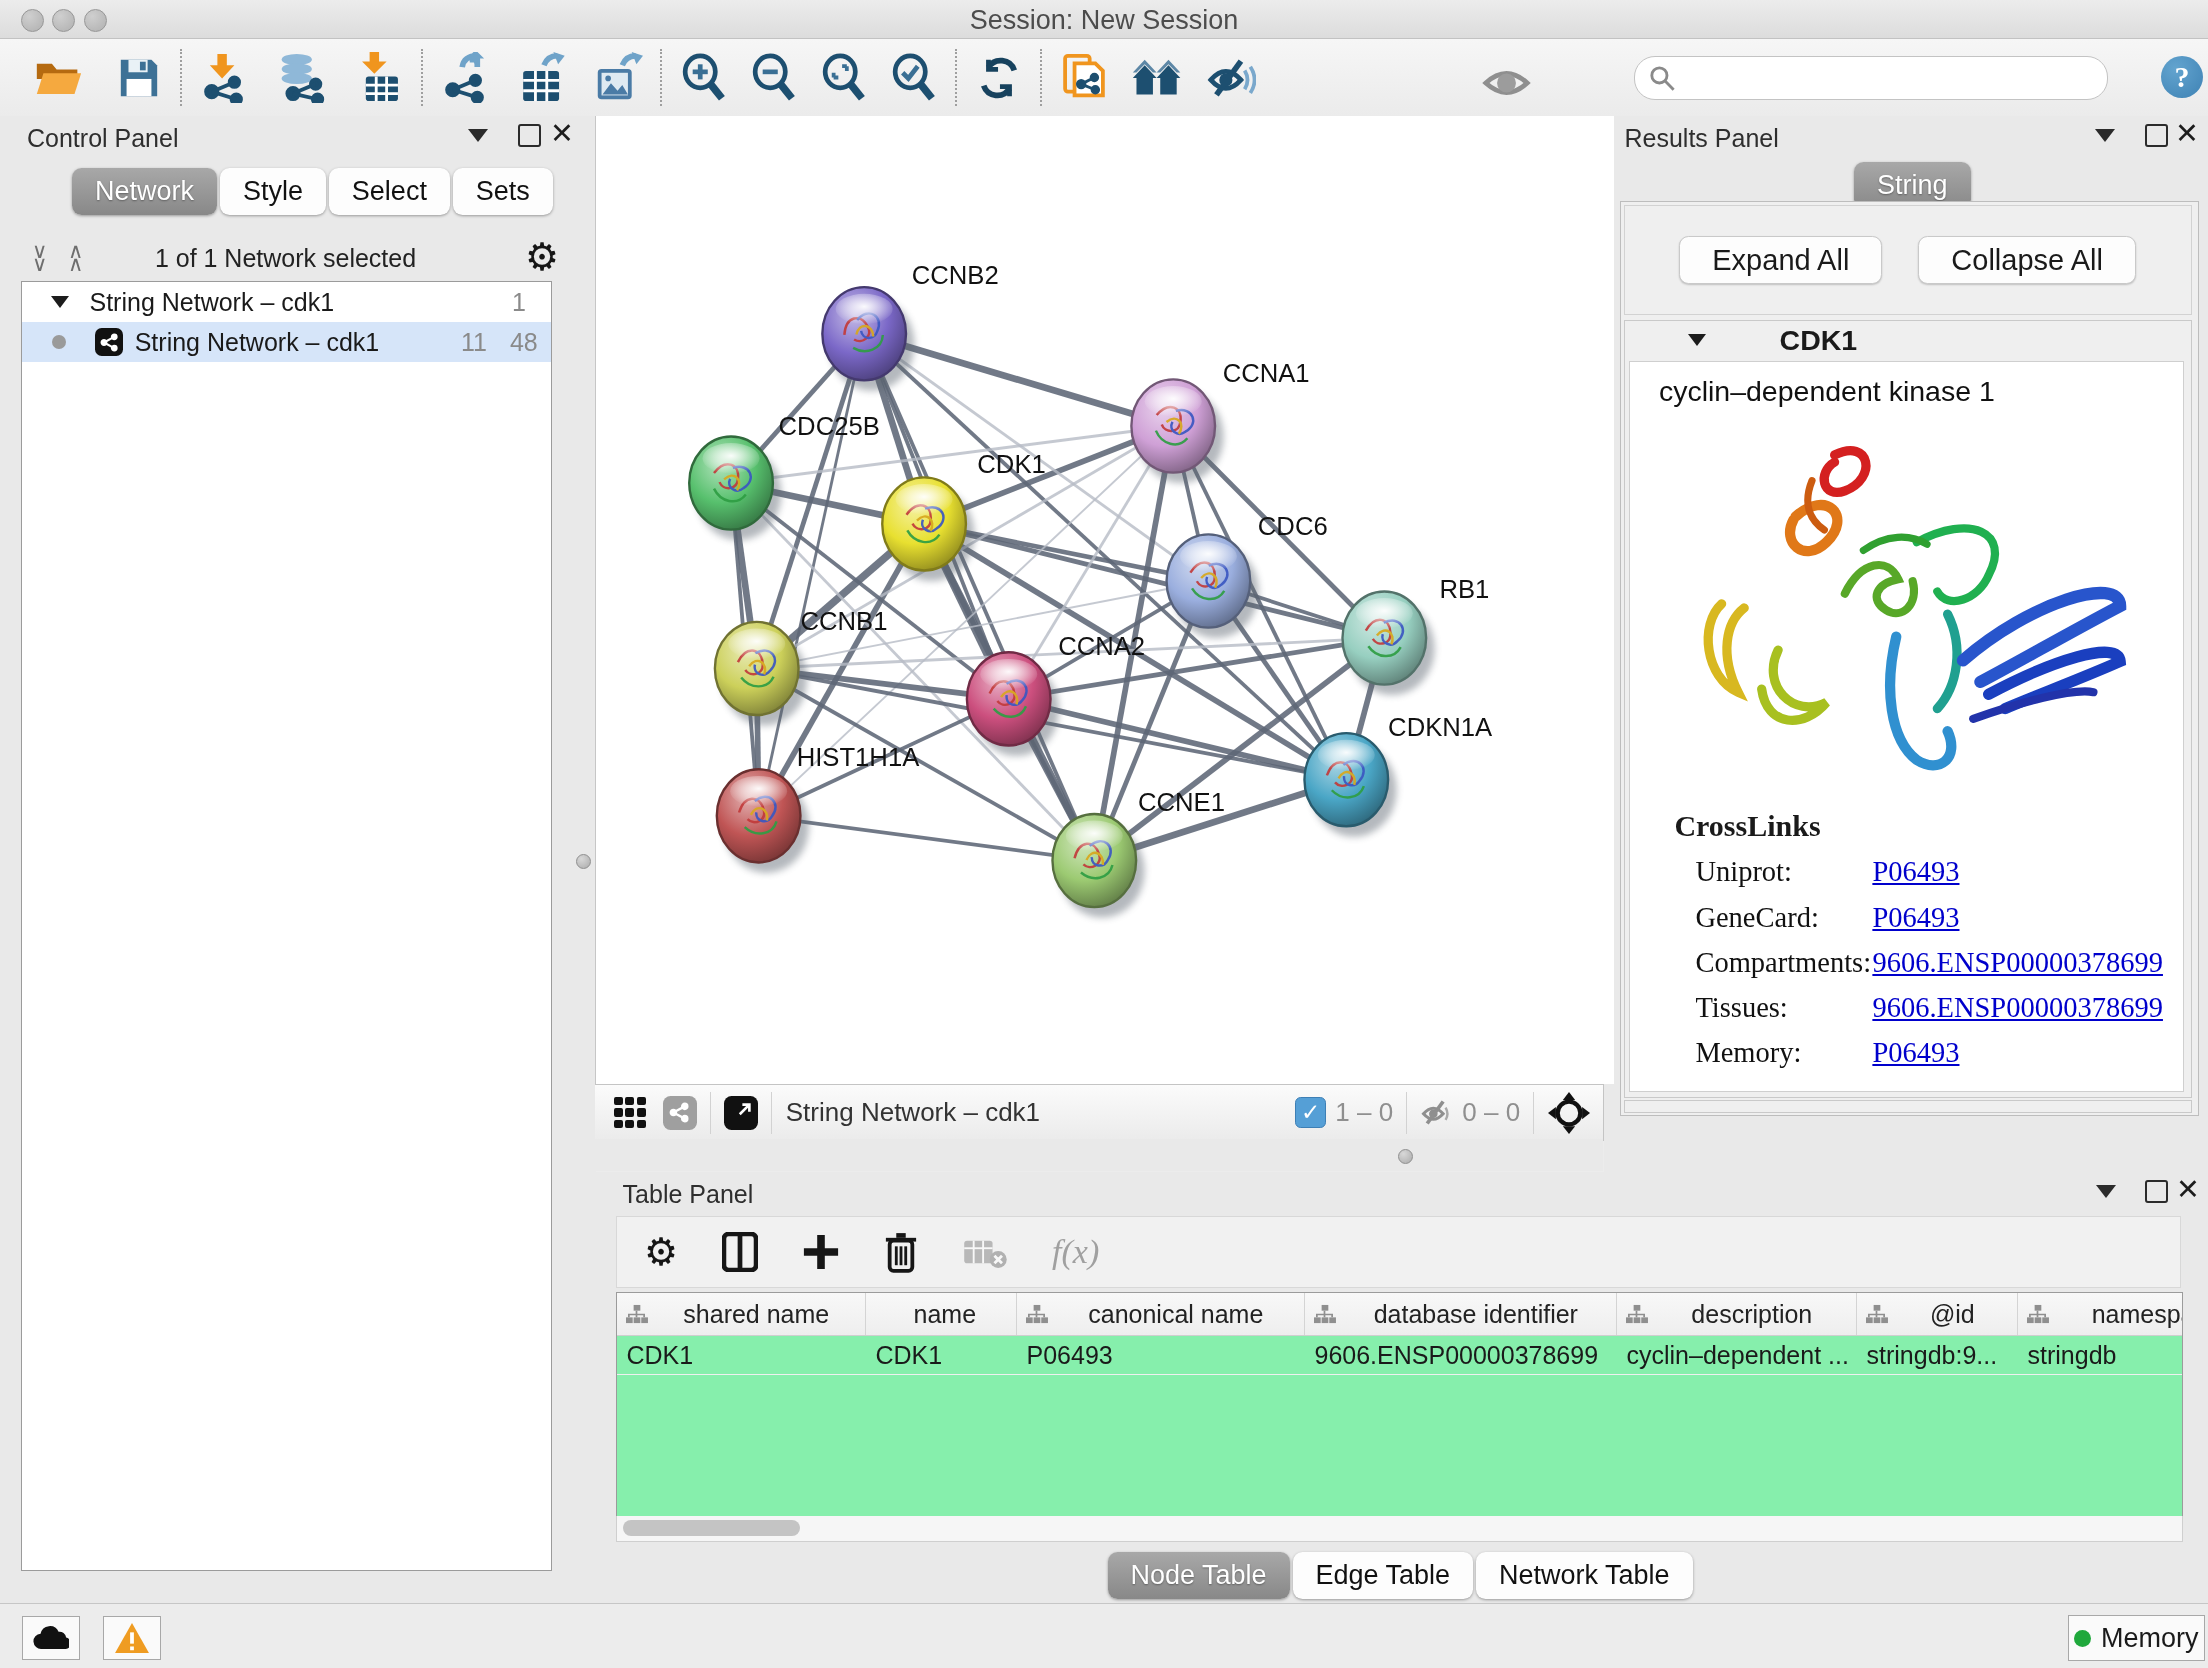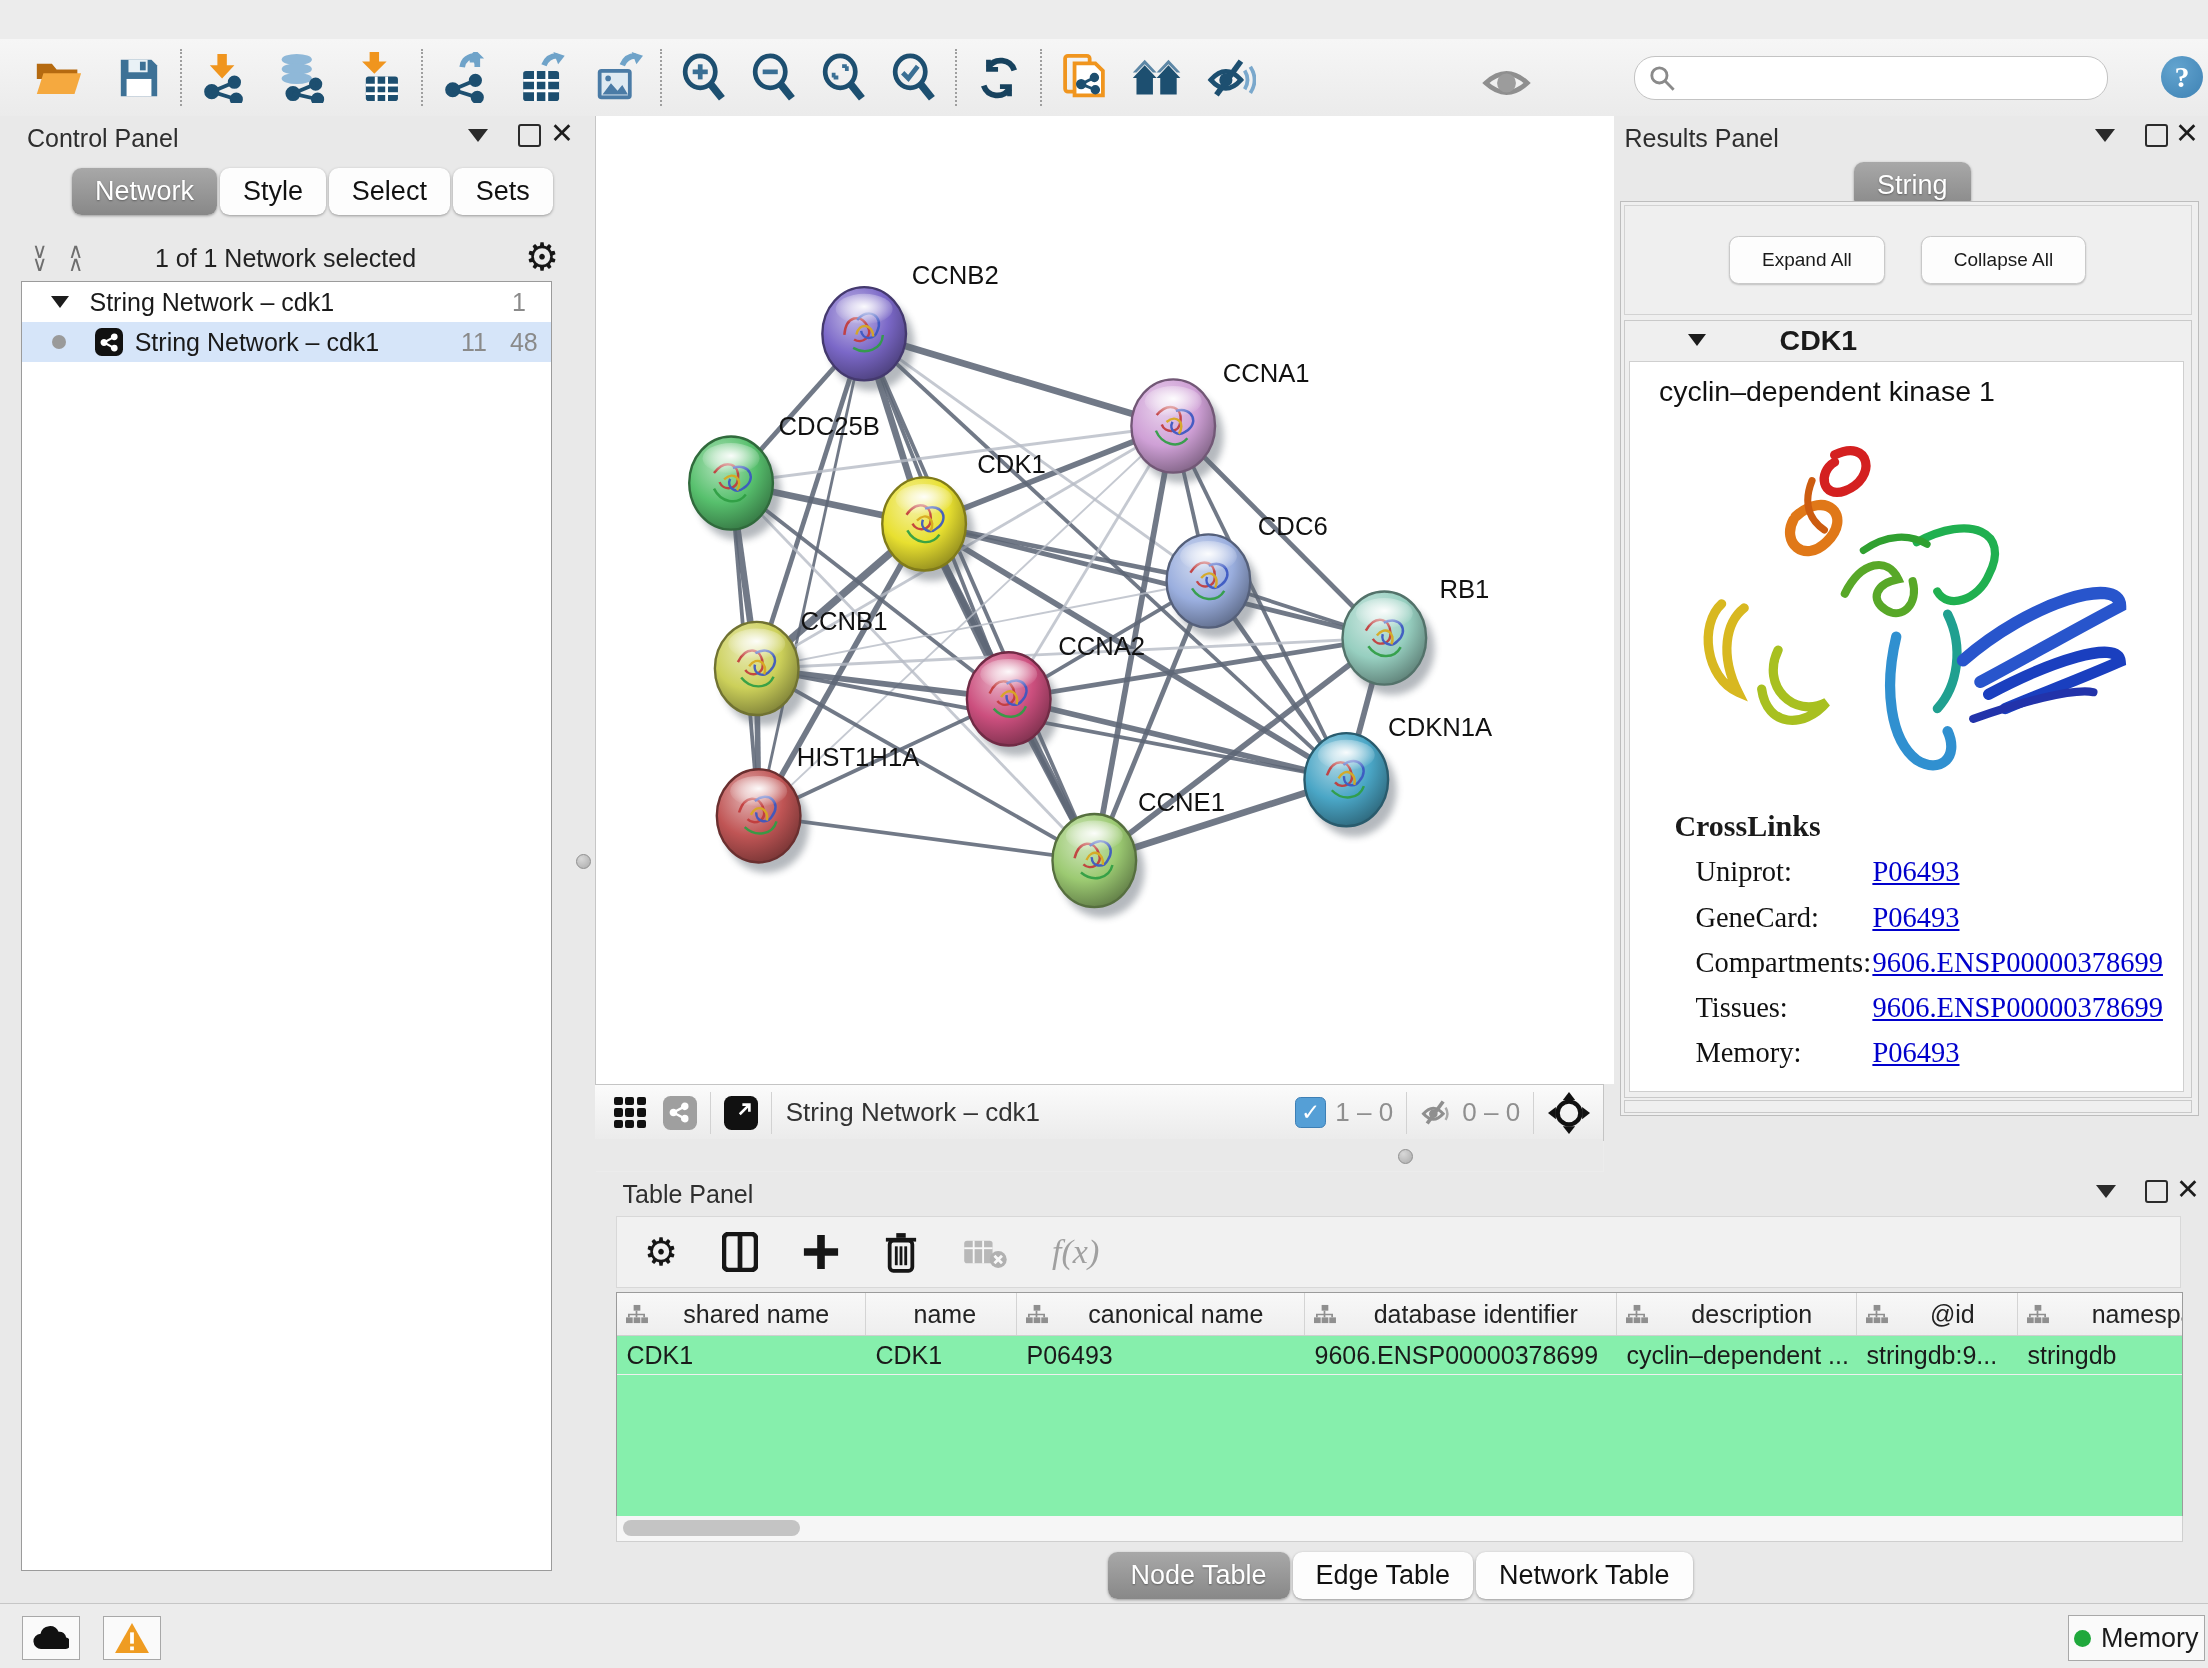--- a/index.html
+++ b/index.html
@@ -80,21 +80,21 @@
   #hsplit{left:595px;top:1139px;width:1008px;height:32px;background:#e9e9e9;}
 
   
   #results-panel{left:1614px;top:116px;width:594px;height:1056px;background:#e9e9e9;}
   #rp-tab{position:absolute;left:240px;top:46px;}
   #rp-box{position:absolute;left:5.7px;top:85px;width:577px;height:913px;background:#efefef;
           border:1.9px solid #bdbdbd;}
   #rp-btnrow{position:absolute;left:2.9px;top:2.9px;width:566px;height:108px;background:#efefef;
              border:1px solid #d2d2d2;display:flex;align-items:center;justify-content:center;gap:36px;}
   .rp-btn{height:46px;line-height:46px;padding:0 32px;background:#fdfdfd;border:1px solid #c9c9c9;
-          border-radius:9.5px;font-size:19px;box-shadow:0 1px 1.9px rgba(0,0,0,.2);}
+          border-radius:9.5px;font-size:29px;box-shadow:0 1px 1.9px rgba(0,0,0,.2);}
   #rp-section{position:absolute;left:2.9px;top:118px;width:566px;height:776px;background:#efefef;
               border:1px solid #c9c9c9;}
   #rp-sec-head{height:38px;display:flex;align-items:center;}
   #rp-gene{font-size:28.5px;font-weight:bold;margin-left:74px;}
   #rp-white{position:absolute;left:4.8px;top:40px;width:553px;height:729px;background:#fff;
             border:1px solid #cfcfcf;overflow:hidden;}
   #rp-desc{margin:13.3px 0 0 28.5px;font-size:28.5px;color:#111;}
   #crosslinks{position:absolute;left:0;top:447px;width:100%;font-family:"Liberation Serif","DejaVu Serif",serif;}
   #cl-title{font-size:30px;font-weight:bold;margin-left:44px;}
   .cl-row{display:flex;margin:13.3px 0 0 65px;font-size:28.5px;}
@@ -131,20 +131,26 @@
 
   .chev{color:#6e6e6e;font-size:21px;line-height:13.3px;letter-spacing:-1.9px;}
   .gear{font-size:38px;color:#161616;line-height:38px;}
   .fx{font-family:Liberation Serif, serif;font-style:italic;font-size:34px;color:#a0a0a0;}
 </style>
 </head>
 <body>
 
 <div id="app">
 
+  <div id="titlebar" class="abs">
+    <span class="tl-circle" style="left:21px"></span>
+    <span class="tl-circle" style="left:52px"></span>
+    <span class="tl-circle" style="left:84px"></span>
+    <div id="win-title">Session: New Session</div>
+  </div>
 
   <div id="toolbar" class="abs">
     <div style="width:32px"></div>
     <div class="tb-btn">
       <svg width="49" height="44" viewBox="0 0 52 46">
         <path d="M3,8 h16 l5,6 h22 v10 H3 Z" fill="#b56a10"></path>
         <path d="M3,40 L10,18 H50 L43,40 Z" fill="#f5a93f"></path>
       </svg>
     </div>
     <div style="width:27px"></div>

